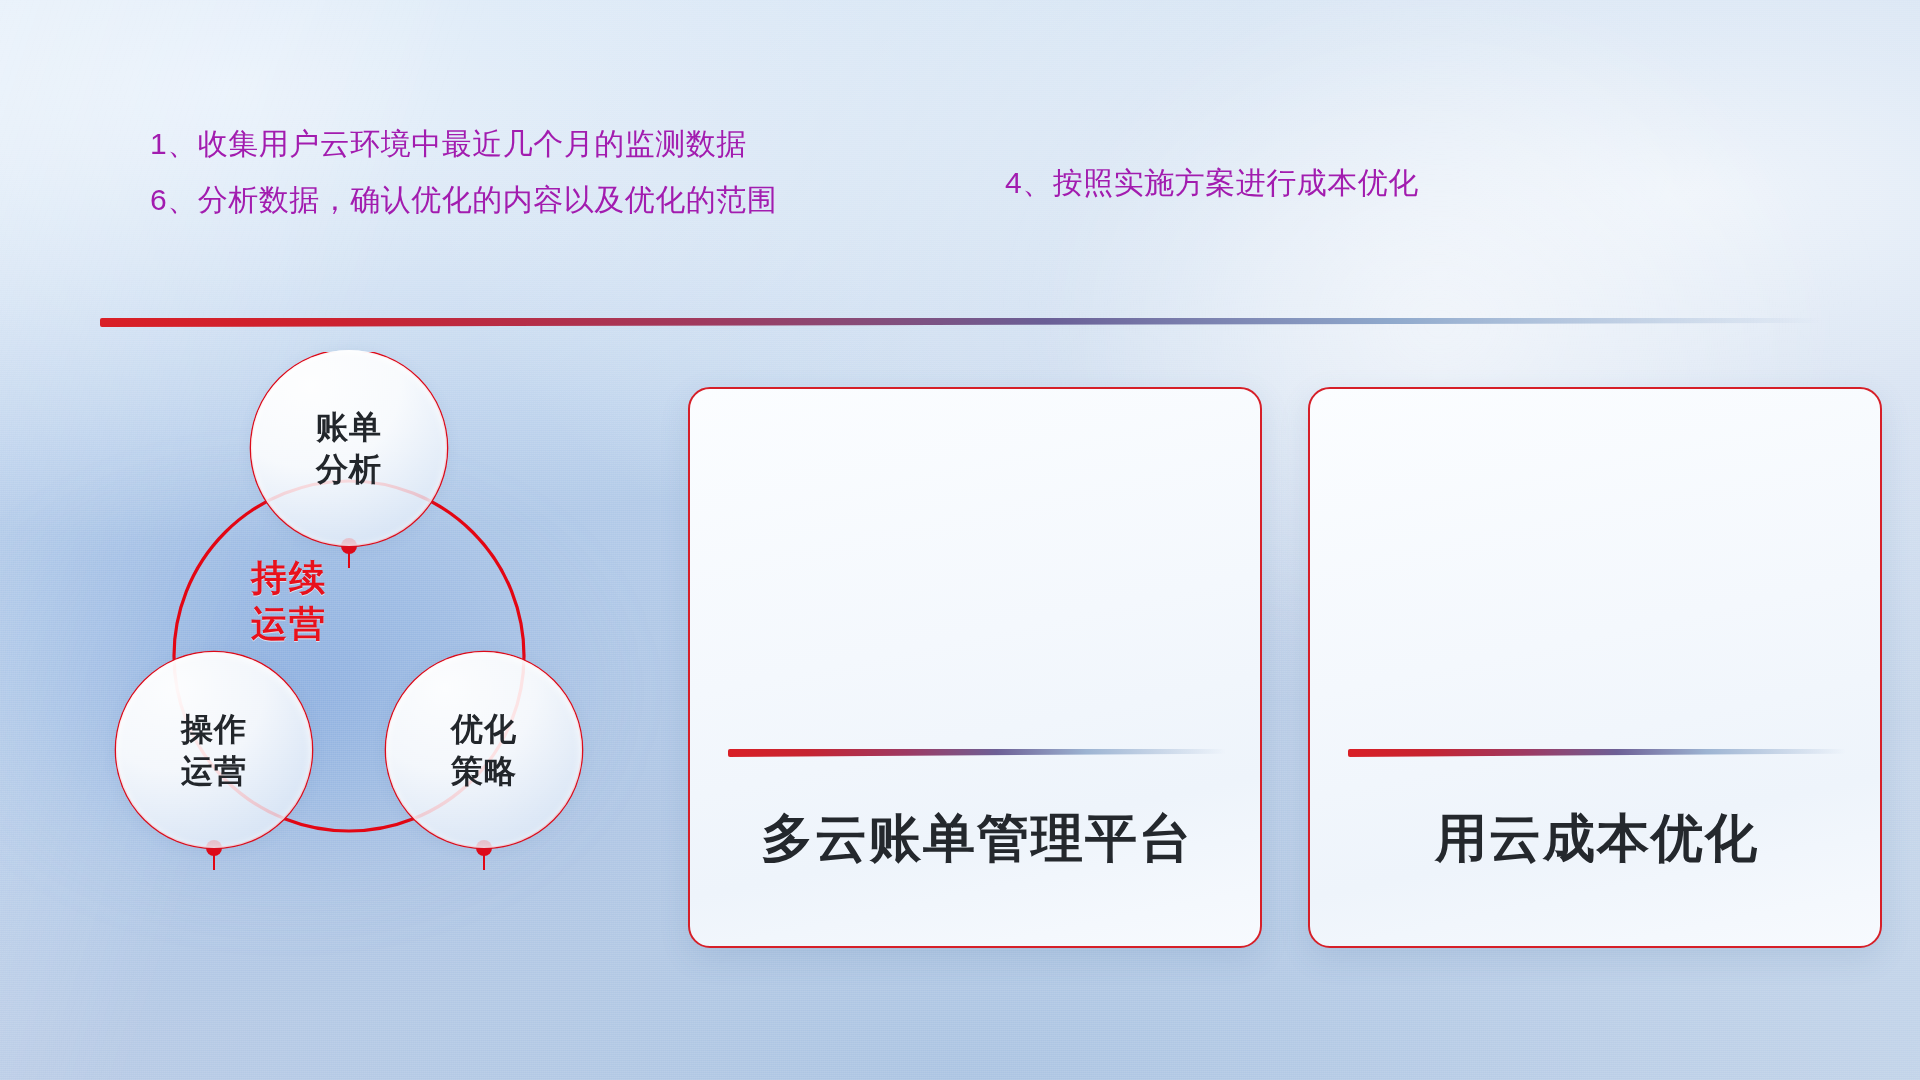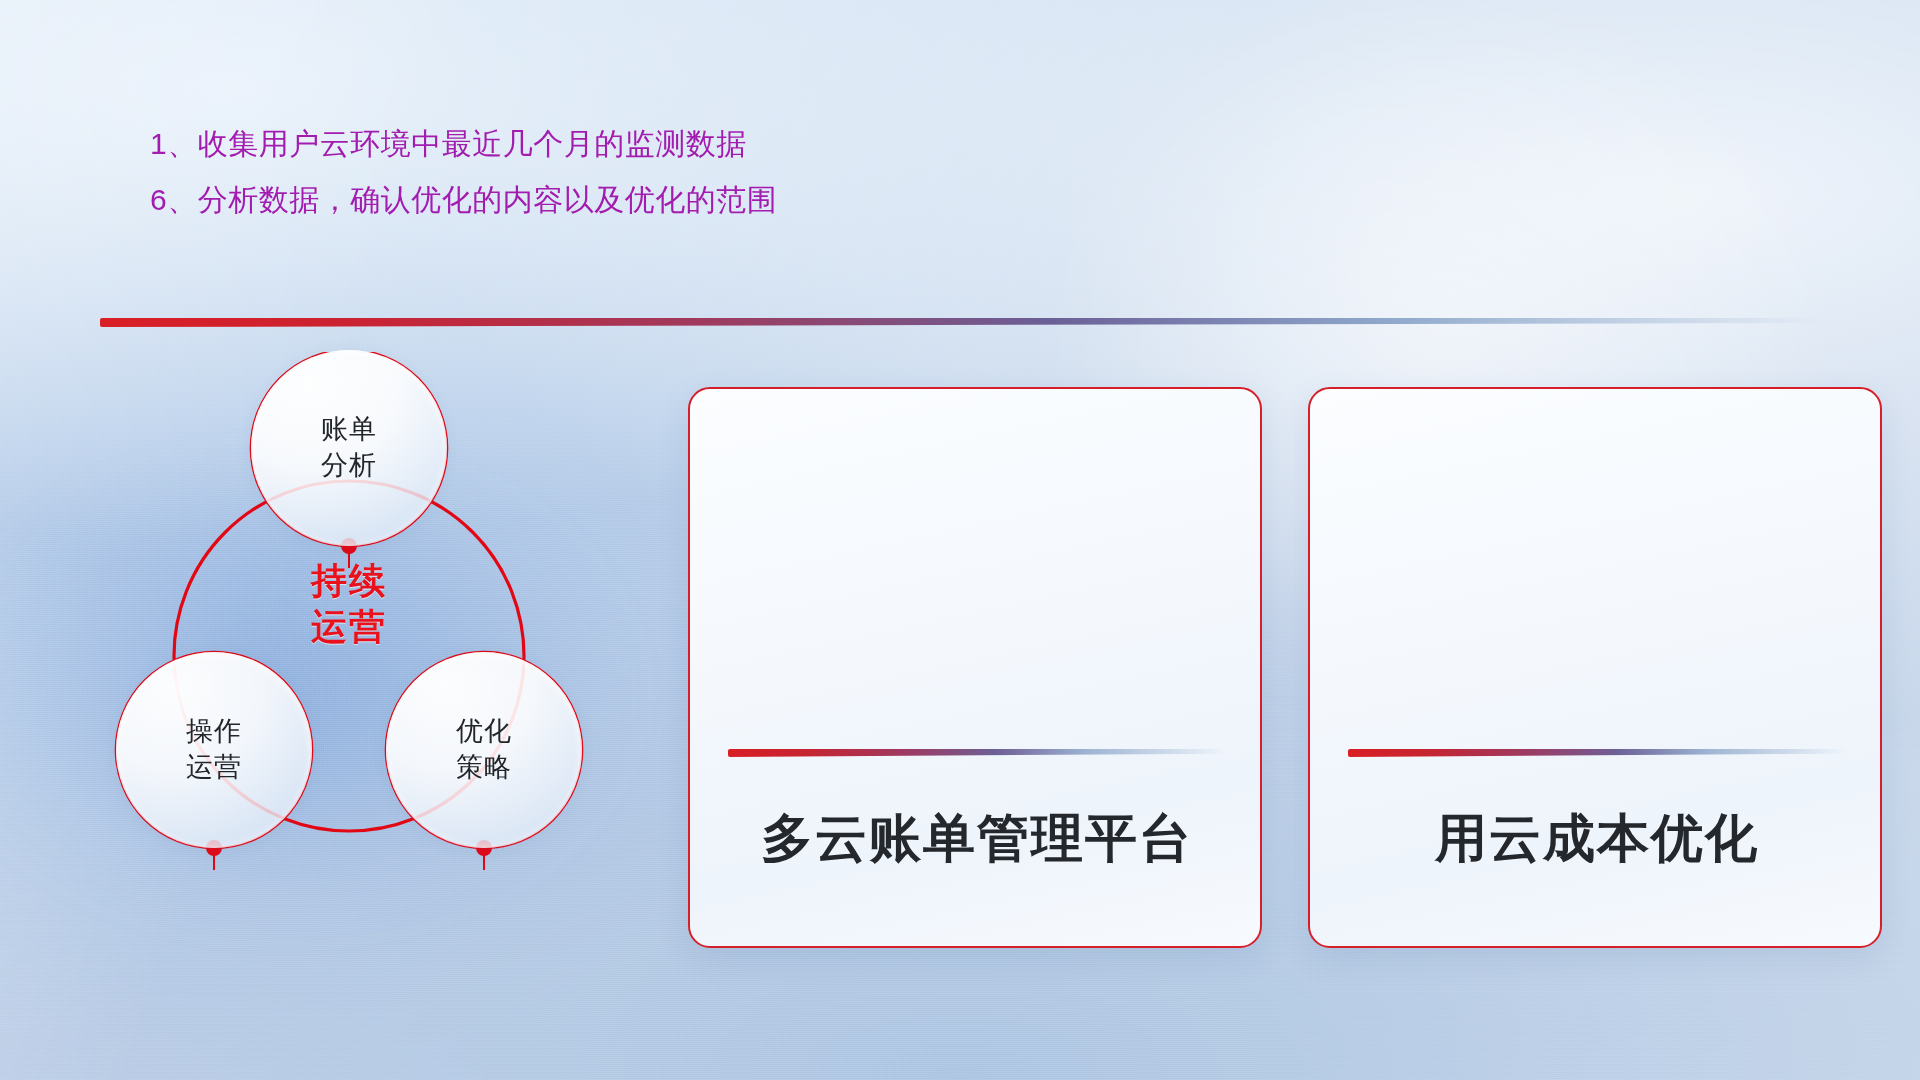--- a/index.html
+++ b/index.html
@@ -64,31 +64,32 @@
   .venn{position:absolute;z-index:6;left:96px;top:352px;width:560px;height:580px;}
   .venn svg{position:absolute;left:0;top:0;}
   .vcircle{
     position:absolute;border-radius:50%;
     background:
       radial-gradient(120% 110% at 30% 18%, rgba(255,255,255,.97) 0%, rgba(255,255,255,.88) 38%, rgba(232,240,250,.80) 72%, rgba(214,228,245,.72) 100%);
     box-shadow:inset 0 2px 10px rgba(255,255,255,.95), 0 2px 14px rgba(90,130,180,.13);
     display:flex;align-items:center;justify-content:center;text-align:center;
   }
   .vcircle .vlabel{
-    font-size:27px;font-weight:400;color:#22262b;line-height:1.32;letter-spacing:1px;
+    font-size:32px;font-weight:700;color:#22262b;line-height:1.32;letter-spacing:1px;
     white-space:pre-line;
   }
   .vc-top{left:155px;top:-2px;width:196px;height:196px;}
   .vc-bl{left:20px;top:300px;width:196px;height:196px;}
   .vc-br{left:290px;top:300px;width:196px;height:196px;}
   .center-label{
     position:absolute;left:155px;top:206px;width:196px;
-    text-align:center;color:#e8111c;font-size:36px;font-weight:800;
+    text-align:left;color:#e8111c;font-size:36px;font-weight:800;
     line-height:1.28;letter-spacing:2px;white-space:pre-line;
     text-shadow:0 1px 0 rgba(255,255,255,.6);
+    font-family:Liberation Mono, monospace;
   }
 
   
   .card{
     position:absolute;z-index:6;top:387px;width:570px;height:557px;
     border:2px solid #d61f28;border-radius:22px;
     background:linear-gradient(168deg,#fbfdff 0%, #f4f8fd 45%, #eef4fb 75%, #f7fafe 100%);
     box-shadow:0 10px 30px rgba(70,110,160,.14);
     overflow:hidden;
   }
@@ -121,20 +122,21 @@
   <div class="bg-sheen2"></div>
   <div class="bg-grain"></div>
 </div>
 
 <div class="bullets left">
   <div class="bullet">1、收集用户云环境中最近几个月的监测数据</div>
   <div class="bullet">6、分析数据，确认优化的内容以及优化的范围</div>
 </div>
 
 <div class="bullets right">
+  <div class="bullet">4、按照实施方案进行成本优化</div>
 </div>
 
 <div class="divider"></div>
 
 <div class="venn">
   <svg width="560" height="580" viewBox="0 0 560 580">
 
     <circle cx="253" cy="304" r="175" fill="none" stroke="#e30613" stroke-width="3.2"></circle>
 
     <circle cx="253" cy="96" r="98" fill="none" stroke="#e30613" stroke-width="2.6"></circle>

